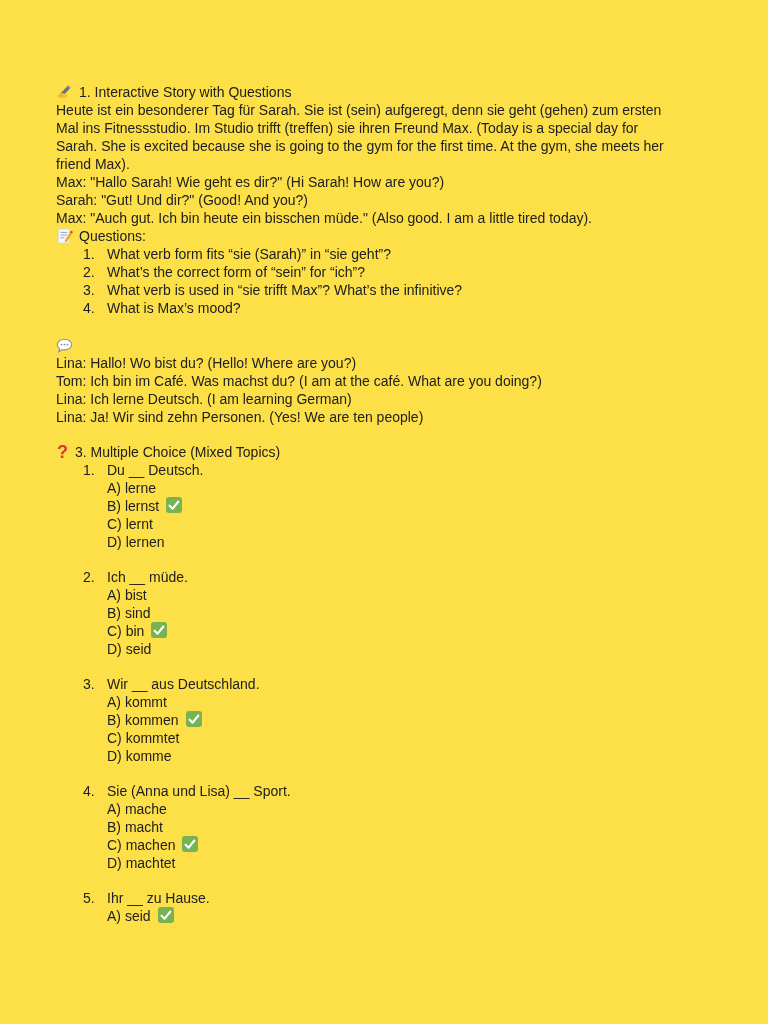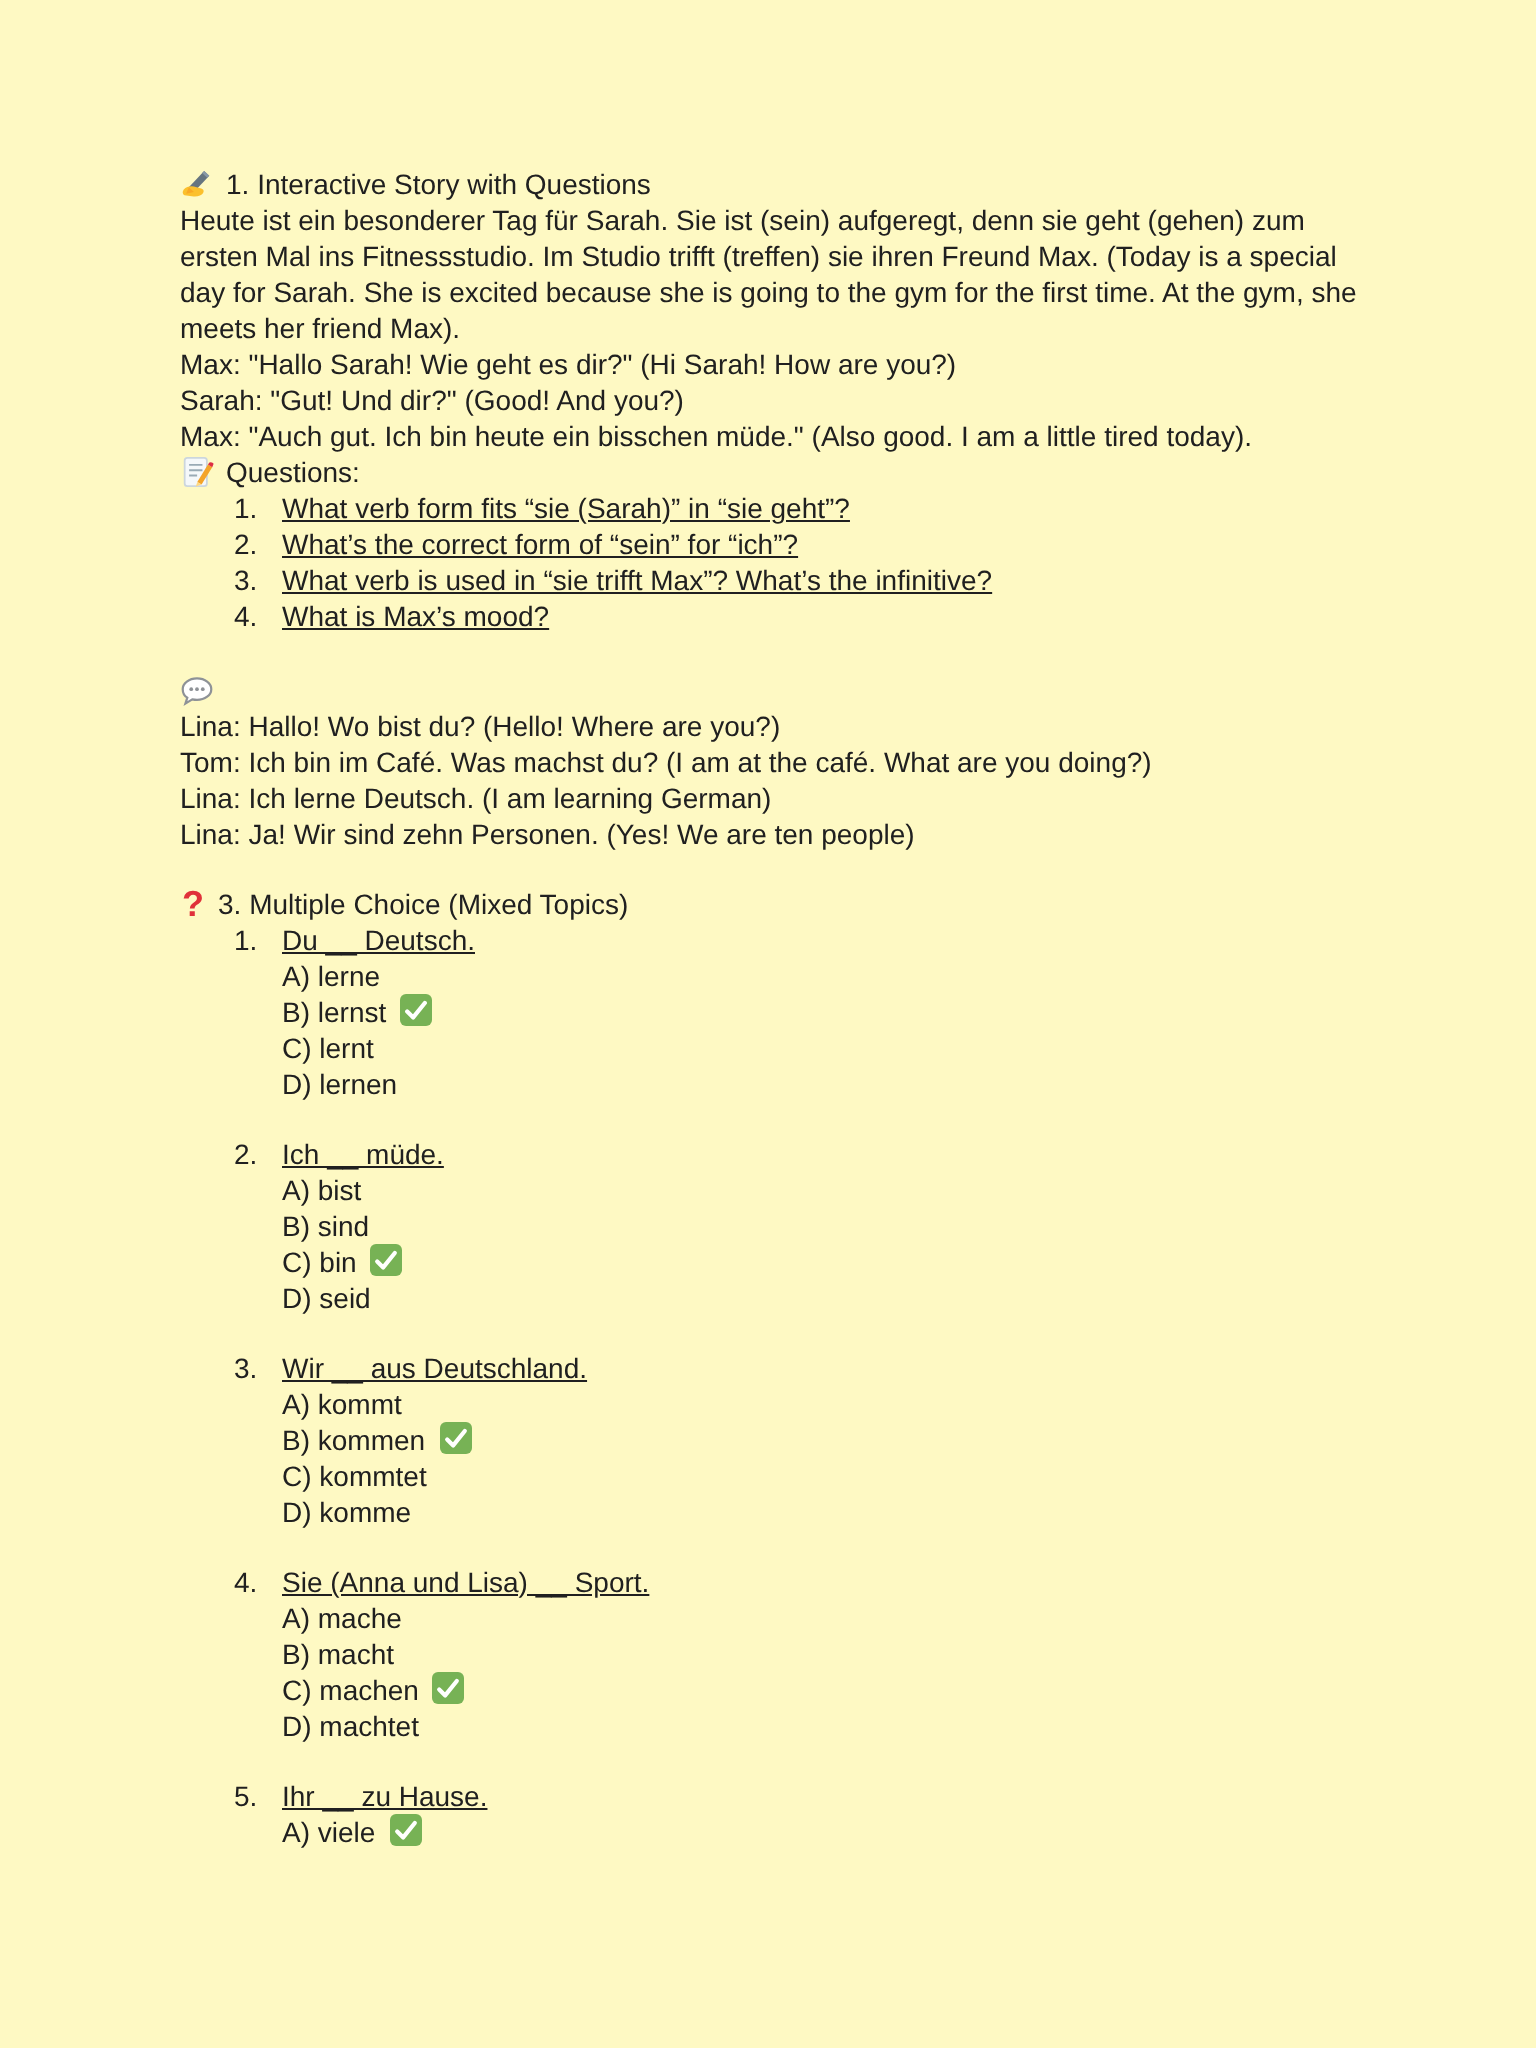--- a/index.html
+++ b/index.html
@@ -1,42 +1,42 @@
 <!DOCTYPE html>
 <html><head>
 <meta charset="utf-8">
 <style>
   html,body{margin:0;padding:0;background:#ffffff;}
   .page{
     position:relative;
     width:768px;height:1024px;
     box-sizing:border-box;
-    padding:83px 88px 0 90px;
+    padding:83px 88px 0 56px;
     overflow:hidden;
-    background:#fef9c3;
+    background:#fde047;
     font-family:"Liberation Sans","DejaVu Sans",sans-serif;
     font-size:14px;
     line-height:18px;
     color:#202020;
   }
   section{margin:0;}
   .sec2{margin-top:19px;}
   .sec3{margin-top:17px;}
   .hrow{display:flex;align-items:center;gap:6px;height:18px;}
   .htext{white-space:nowrap;}
   .ico{display:inline-flex;width:17px;height:17px;flex:none;align-items:center;justify-content:center;}
   .ico svg{display:block;}
   .qmark{
     font-weight:bold;font-size:18px;line-height:1;height:18px;width:auto;
     display:flex;align-items:center;padding:0 1px;
   }
   .para,.line{margin:0;}
   .nrow{display:flex;}
   .num{width:24px;margin-left:27px;flex:none;}
-  .ntext{flex:1;text-decoration:underline;}
+  .ntext{flex:1;}
   .opt{padding-left:51px;display:flex;}
   .check{display:inline-flex;margin-left:7px;vertical-align:middle;}
   .check svg{display:block;}
   .mcq{margin-bottom:17px;}
   #mcq .mcq:last-child{margin-bottom:0;}
 </style>
 </head>
 <body>
 
 <div class="page">
@@ -215,21 +215,21 @@
           <div class="opt">
             <span>D) machtet</span>
           </div>
         </div>
         <div class="mcq">
           <div class="nrow">
             <span class="num">5.</span>
             <span class="ntext">Ihr __ zu Hause.</span>
           </div>
           <div class="opt">
-            <span>A) viele</span>
+            <span>A) seid</span>
             <span class="check">
               <svg viewBox="0 0 16 16" width="16" height="16">
                 <rect width="16" height="16" rx="3" fill="#77b255"></rect>
                 <path d="M3.6 8.7l3 3 5.8-7.2" stroke="#fff" stroke-width="2.1" fill="none" stroke-linecap="round" stroke-linejoin="round"></path>
               </svg>
             </span>
           </div>
         </div>
       </div>
   </section>

